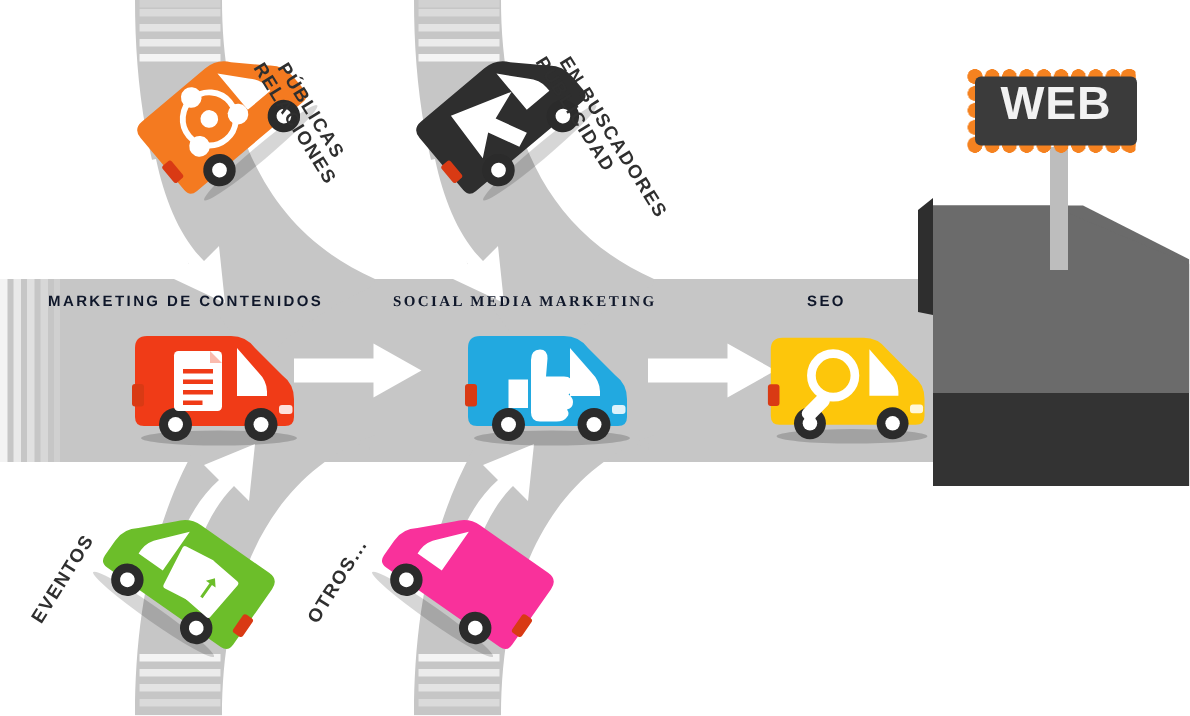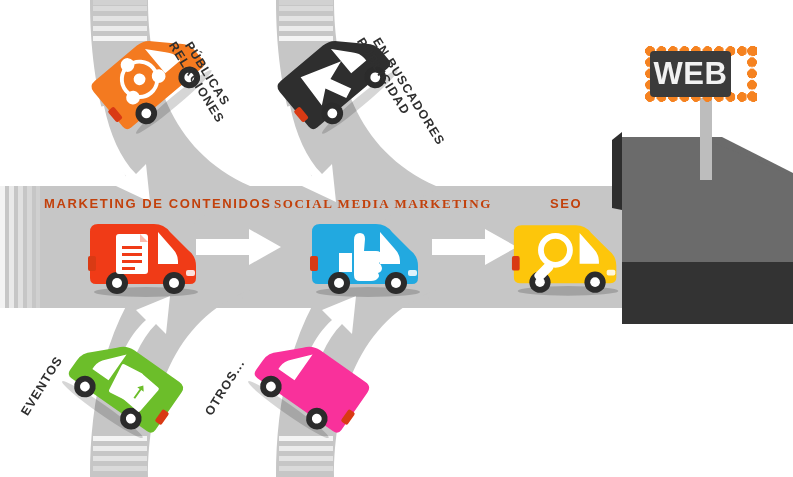--- a/index.html
+++ b/index.html
@@ -23,24 +23,23 @@
   .stage-label {
     position: absolute;
     color: #3a3a3a;
     font-family: "Liberation Sans", sans-serif;
     font-weight: bold;
     letter-spacing: 1.2px;
     white-space: nowrap;
     transform-origin: left center;
   }
   .road-label {
-    font-size: 13px;
+    font-size: 10px;
     letter-spacing: 1.6px;
-    color: #c2410c;
-    margin-left: 12px;
+    color: #0f172a;
   }
   .ramp-label {
     font-size: 12.5px;
     letter-spacing: 1.1px;
     color: #2f2f2f;
   }
 </style>
 </head>
 <body>
 
@@ -202,22 +201,22 @@
                 background-size:11.5px 10px;"></div>
     <div style="position:absolute; left:0; bottom:0; width:112px; height:10px;
                 background-image:radial-gradient(circle 5px at 5px 5px, #f58220 95%, transparent 100%);
                 background-size:11.5px 10px;"></div>
     <div style="position:absolute; left:0; top:0; width:10px; height:56px;
                 background-image:radial-gradient(circle 5px at 5px 5px, #f58220 95%, transparent 100%);
                 background-size:10px 11.3px;"></div>
     <div style="position:absolute; right:0; top:0; width:10px; height:56px;
                 background-image:radial-gradient(circle 5px at 5px 5px, #f58220 95%, transparent 100%);
                 background-size:10px 11.3px;"></div>
-    <div style="position:absolute; left:5px; top:5px; width:81px; height:46px;
-                background:#3b3b3b; border-radius:4px; display:flex; align-items:center; justify-content:center;">
+    <div style="position:absolute; left:5px; top:5px; width:108px; height:46px;
+                background:#3b3b3b; border-radius:4px; display:flex; align-items:flex-start; justify-content:center;">
       <span style="color:#f2f2f2; font-size:31px; font-weight:bold; letter-spacing:0.5px; font-family:'Liberation Sans', sans-serif;">WEB</span>
     </div>
   </div>
 
   <div style="position:absolute; left:24px; top:196px; width:215px; height:110px;">
     <div class="stage-label road-label" style="left:8px; top:0px;">MARKETING DE CONTENIDOS</div>
     <svg width="120" height="78" viewBox="0 0 120 78" style="position:absolute; left:62px; top:24px; --truckcolor:#f03b17;">
       <use href="#truck-shape"></use>
       <g>
         <rect x="30" y="14" width="32" height="40" rx="3" fill="#ffffff"></rect>

